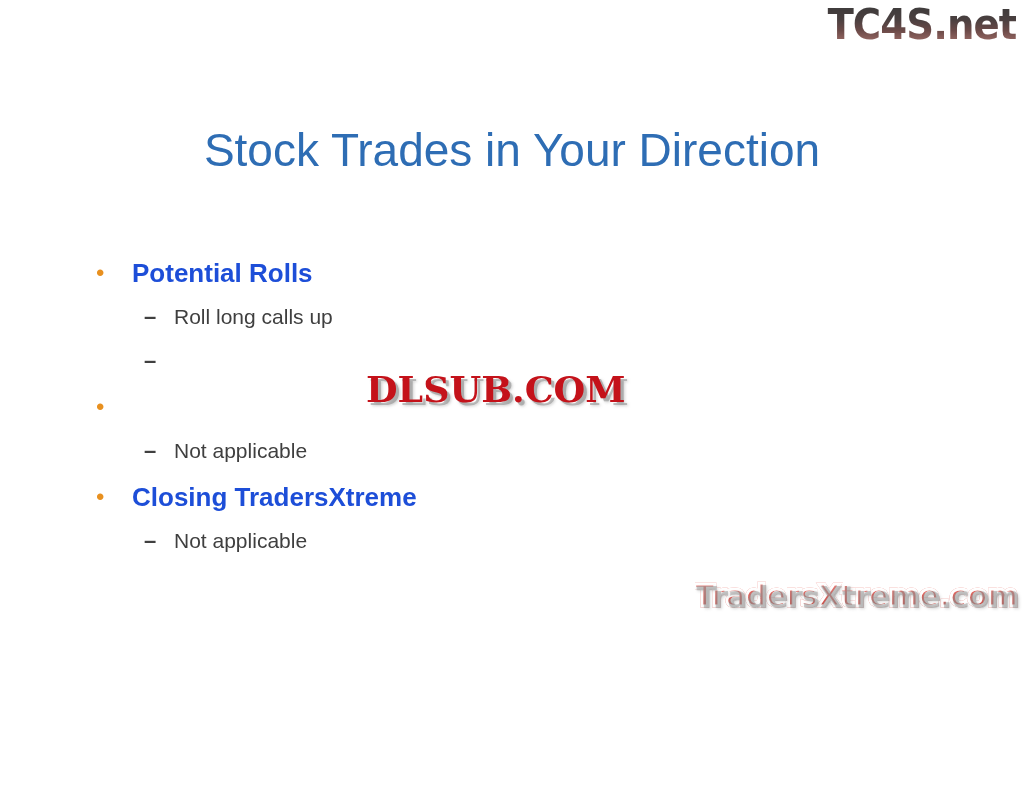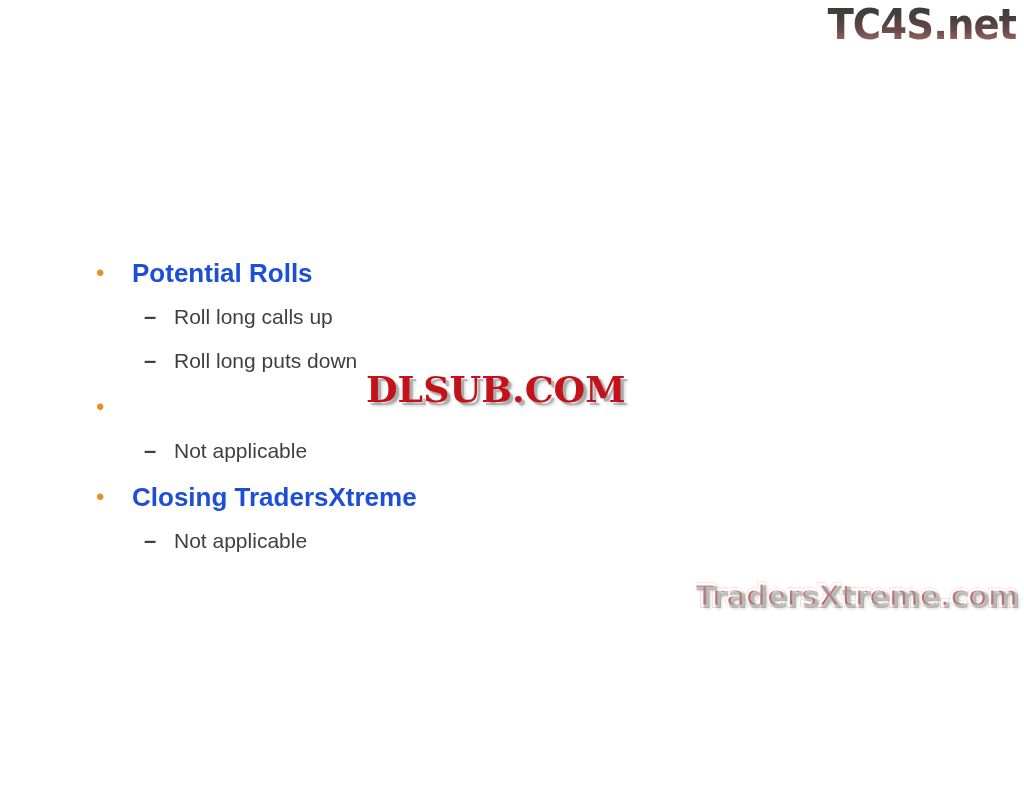--- a/index.html
+++ b/index.html
@@ -149,36 +149,36 @@
     color: transparent;
   }
 </style>
 </head>
 <body>
 
 <div class="slide">
 
   <div class="brand-top">TC4S.net</div>
 
+  <div class="slide-title">Stock Trades in Your Direction</div>
 
   <div class="body-list">
 
     <div class="bullet-row lvl1">
       <span class="marker">•</span>
       <span class="text-l1">Potential Rolls</span>
     </div>
 
     <div class="bullet-row lvl2">
       <span class="marker-dash">–</span>
       <span class="text-l2">Roll long calls up</span>
     </div>
 
     <div class="bullet-row lvl2">
       <span class="marker-dash">–</span>
-      <span class="text-l2">Roll long puts down</span>
     </div>
 
     <div class="bullet-row lvl1">
       <span class="marker">•</span>
     </div>
 
     <div class="bullet-row lvl2">
       <span class="marker-dash">–</span>
       <span class="text-l2">Not applicable</span>
     </div>

